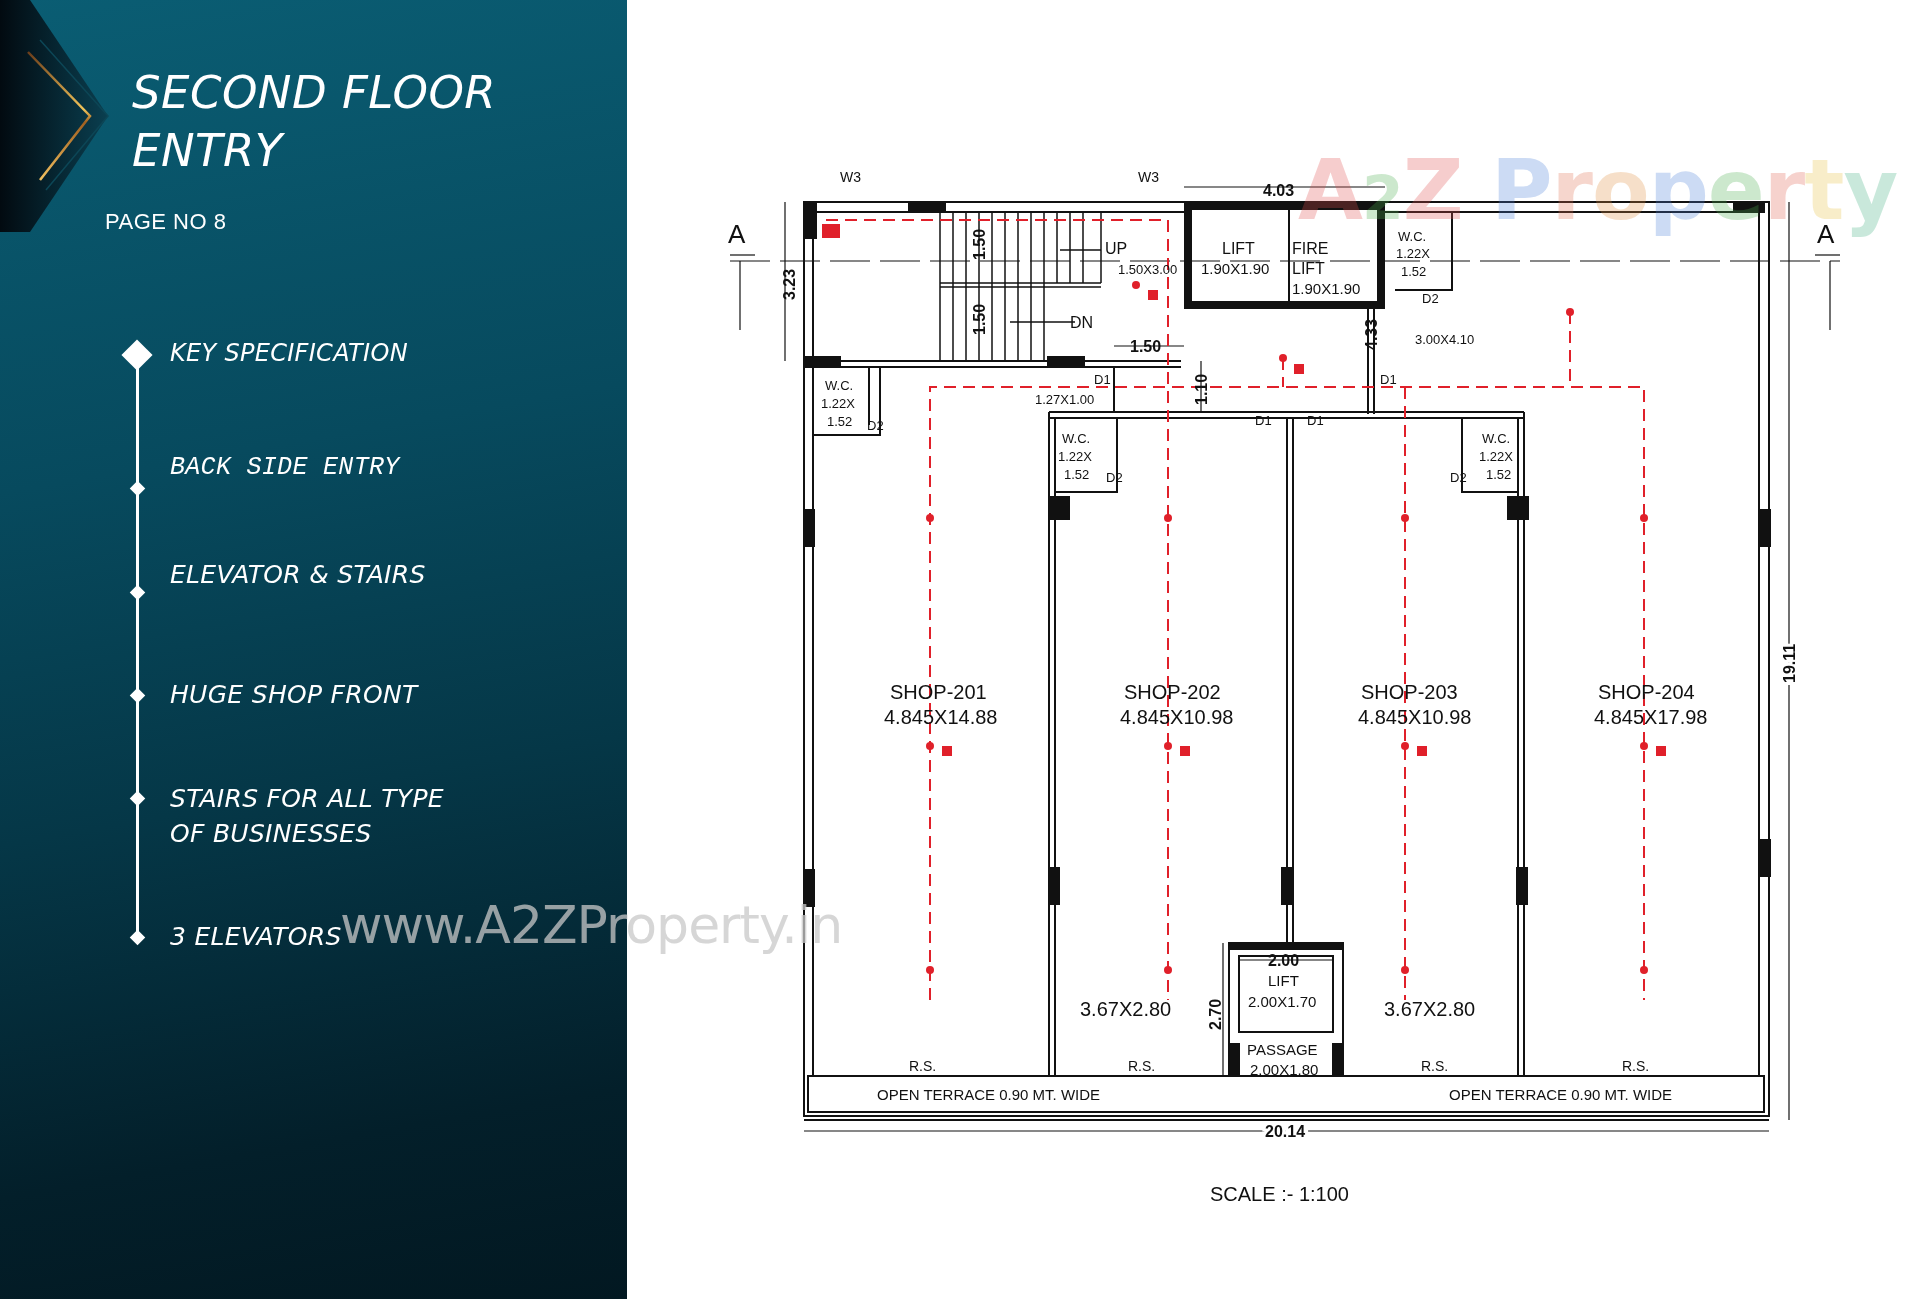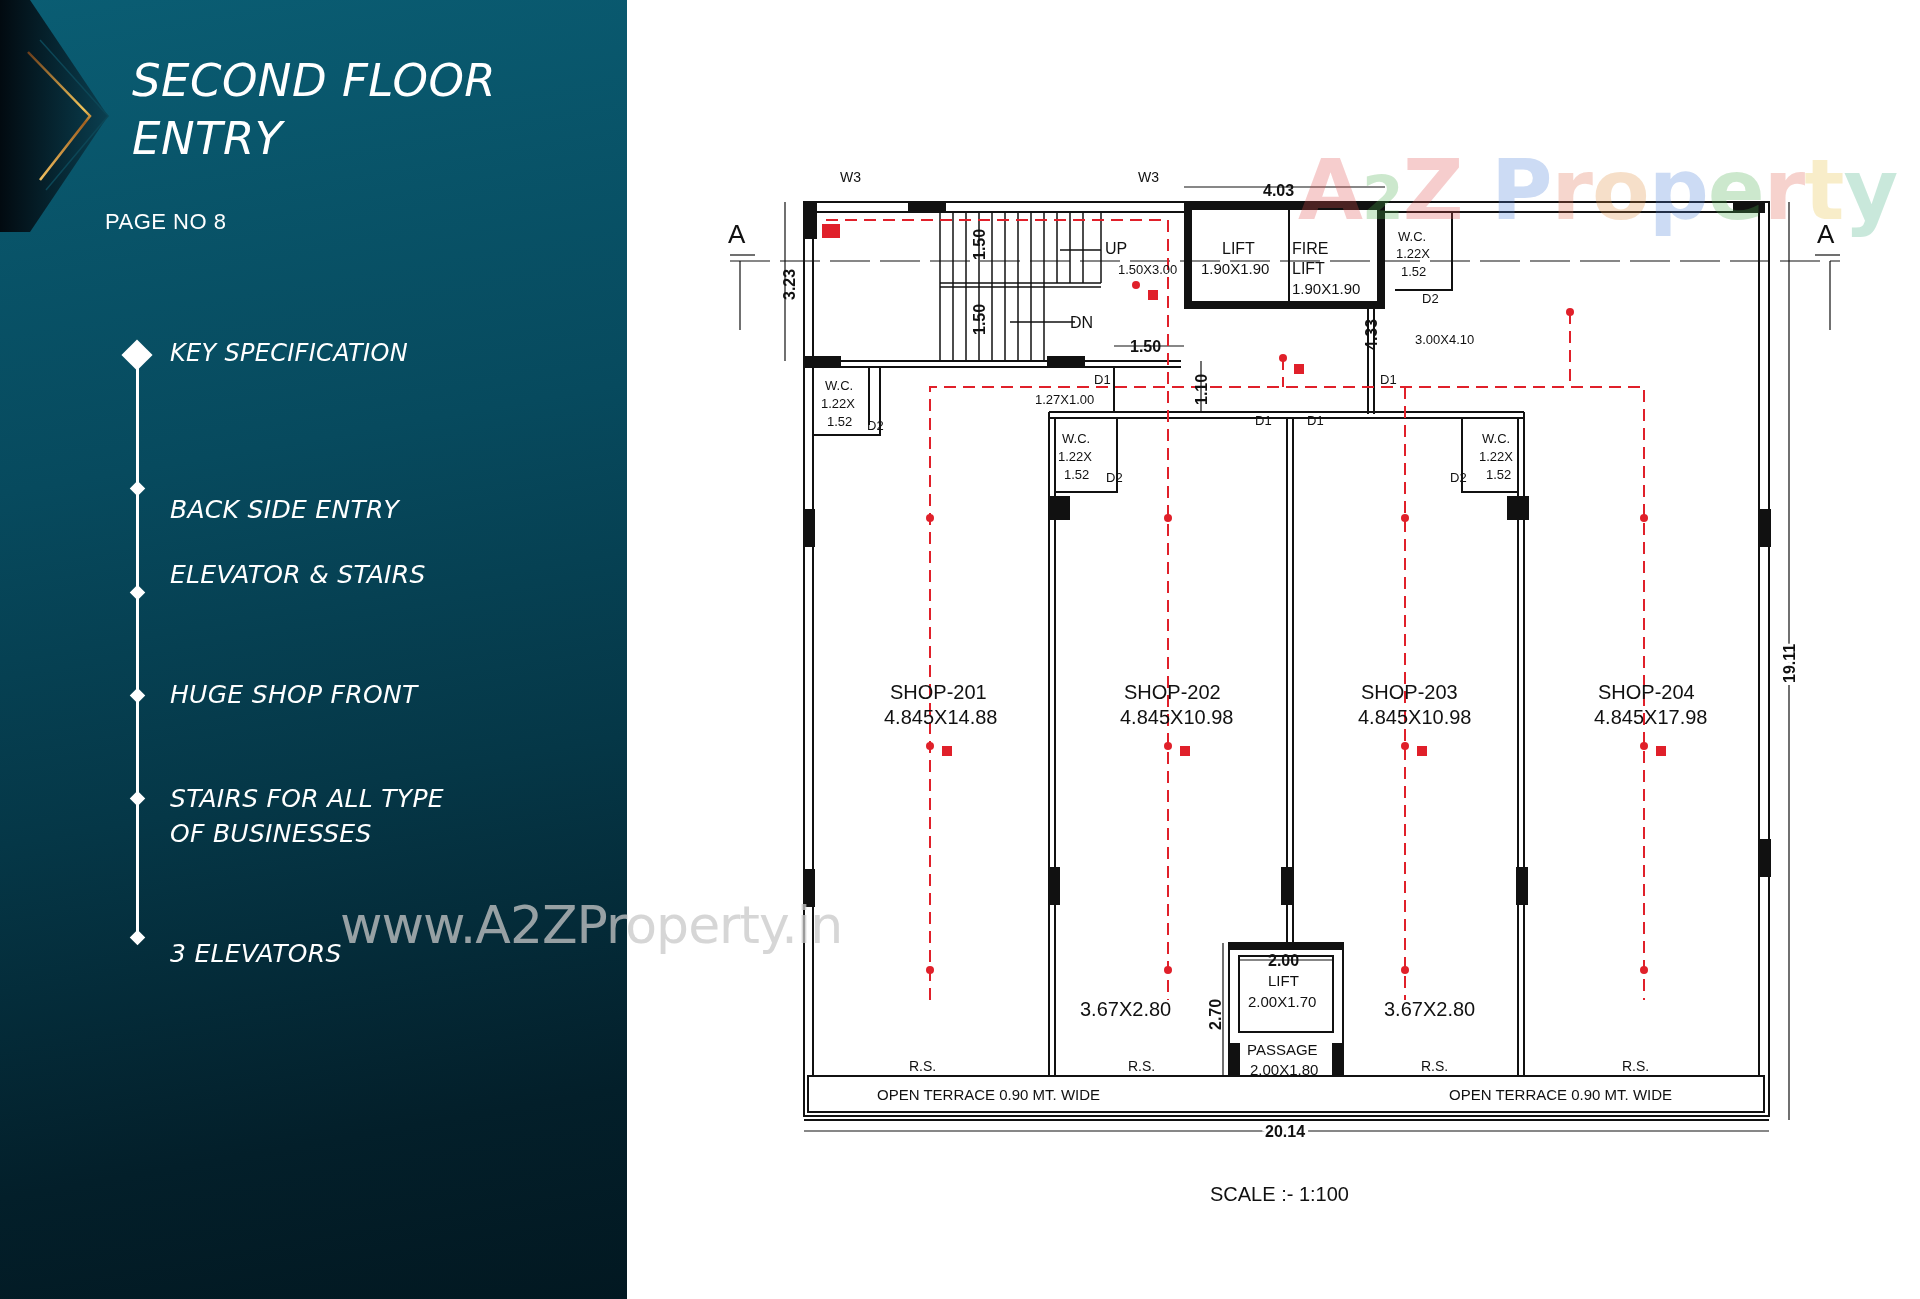--- a/index.html
+++ b/index.html
@@ -1,20 +1,20 @@
 <!DOCTYPE html>
 <html><head>
 <meta charset="utf-8">
 <style>
   html, body { margin:0; padding:0; }
   body { width:1920px; height:1299px; position:relative; overflow:hidden; background:#ffffff; font-family:"Liberation Sans", sans-serif; }
   .panel { position:absolute; left:0; top:0; width:627px; height:1299px;
     background: linear-gradient(170deg, #0a5d73 0%, #074a5e 35%, #053747 60%, #031f2a 85%, #021821 100%); overflow:hidden; }
   .chevron { position:absolute; left:0; top:0; width:120px; height:240px; }
-  .title { position:absolute; left:132px; top:52px; color:#ffffff; font-family:"DejaVu Sans", sans-serif; font-style:italic; font-weight:300; font-size:45px; line-height:58px; letter-spacing:0.5px; }
+  .title { position:absolute; left:132px; top:64px; color:#ffffff; font-family:"DejaVu Sans", sans-serif; font-style:italic; font-weight:300; font-size:45px; line-height:58px; letter-spacing:0.5px; }
   .page-no { position:absolute; left:105px; top:209px; color:#ffffff; font-family:"Liberation Sans", sans-serif; font-size:22px; letter-spacing:0.5px; }
   .timeline { position:absolute; left:136px; top:354px; width:3px; height:586px; background:#ffffff; }
   .spec { position:absolute; left:170px; color:#ffffff; font-family:"DejaVu Sans", sans-serif; font-style:italic; font-size:25px; line-height:35px; letter-spacing:0.3px; }
   .spec.head { font-size:24px; }
   .diamond { position:absolute; background:#ffffff; transform:rotate(45deg); }
   .diamond.big { width:22px; height:22px; left:126px; }
   .diamond.small { width:11px; height:11px; left:132px; }
   .plan { position:absolute; left:0; top:0; width:1920px; height:1299px; }
   .plan text { font-family:"Liberation Sans", sans-serif; fill:#111; }
   .wm-url { position:absolute; left:340px; top:895px; font-family:"DejaVu Sans", sans-serif; font-size:52px; color:rgba(200,200,200,0.75); letter-spacing:-1px; }
@@ -47,36 +47,36 @@
     <div>SECOND FLOOR</div>
     <div>ENTRY</div>
   </div>
   <div class="page-no">PAGE NO 8</div>
 
   <div class="timeline"></div>
   <div class="diamond big" style="top:344px;"></div>
   <div class="spec head" style="top:336px;">KEY SPECIFICATION</div>
 
   <div class="diamond small" style="top:483px;"></div>
-  <div class="spec" style="top:492px;">BACK SIDE ENTRY</div>
+  <div class="spec" style="top:450px;font-family:Liberation Mono, monospace;">BACK SIDE ENTRY</div>
 
   <div class="diamond small" style="top:587px;"></div>
   <div class="spec" style="top:557px;font-style:italic;">ELEVATOR &amp; STAIRS</div>
 
   <div class="diamond small" style="top:690px;"></div>
   <div class="spec" style="top:677px;">HUGE SHOP FRONT</div>
 
   <div class="diamond small" style="top:793px;"></div>
   <div class="spec" style="top:781px;">
     <div>STAIRS FOR ALL TYPE</div>
     <div>OF BUSINESSES</div>
   </div>
 
   <div class="diamond small" style="top:932px;"></div>
-  <div class="spec" style="top:919px;margin-top:17px;">3 ELEVATORS</div>
+  <div class="spec" style="top:919px;">3 ELEVATORS</div>
 </div>
 
 <svg class="plan" viewBox="0 0 1920 1299">
   <g stroke="#111" fill="none" stroke-width="2">
 
     <rect x="804" y="202" width="965" height="914"></rect>
     <line x1="813" y1="212" x2="813" y2="1076"></line>
     <line x1="1759" y1="212" x2="1759" y2="1076"></line>
     <line x1="804" y1="212" x2="1184" y2="212"></line>
     <line x1="1385" y1="212" x2="1759" y2="212"></line>

